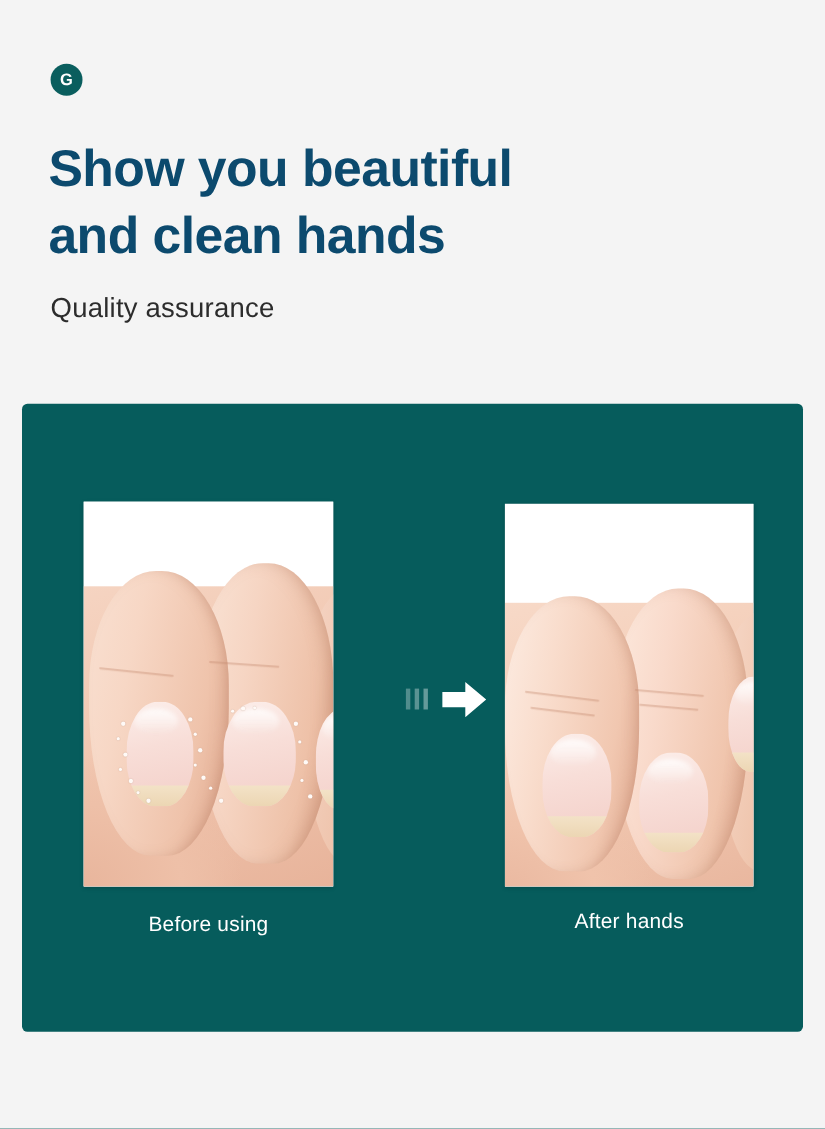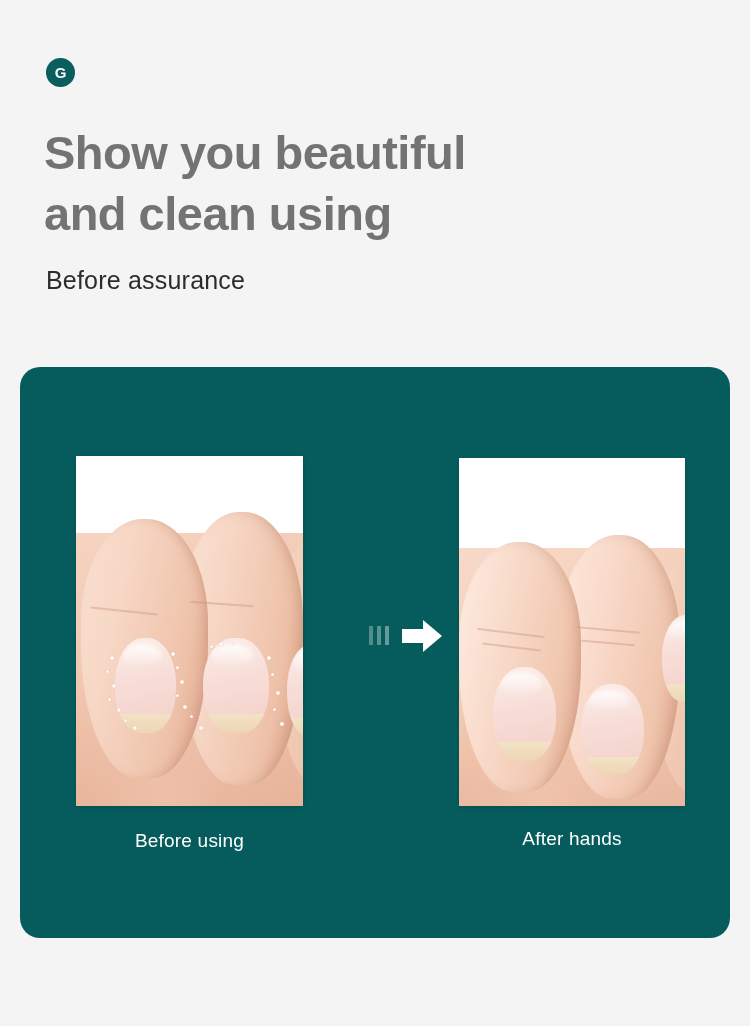--- a/index.html
+++ b/index.html
@@ -41,21 +41,21 @@
   }
 
   .page-title {
     position: absolute;
     left: 44px;
     top: 122px;
     width: 600px;
     font-size: 47px;
     line-height: 61px;
     font-weight: bold;
-    color: #737373;
+    color: #0c4a6e;
     letter-spacing: -0.5px;
   }
   .page-title .line { display: block; }
 
   .page-subtitle {
     position: absolute;
     left: 46px;
     top: 266px;
     font-size: 25px;
     font-weight: normal;
@@ -64,21 +64,21 @@
   }
 
   
   .compare-panel {
     position: absolute;
     left: 20px;
     top: 367px;
     width: 710px;
     height: 571px;
     background: #065c5c;
-    border-radius: 20px;
+    border-radius: 5px;
   }
 
   .photo-card {
     position: absolute;
     background: #ffffff;
     overflow: hidden;
     box-shadow: 0 1px 4px rgba(0,0,0,0.18);
   }
 
   .photo-card.before {
@@ -252,24 +252,24 @@
 </style>
 </head>
 <body>
 
 <div class="header">
 
   <div class="brand-badge">G</div>
 
   <h1 class="page-title">
     <span class="line">Show you beautiful</span>
-    <span class="line">and clean using</span>
+    <span class="line">and clean hands</span>
   </h1>
 
-  <div class="page-subtitle">Before assurance</div>
+  <div class="page-subtitle">Quality assurance</div>
 </div>
 
 <div class="compare-panel">
 
   <div class="photo-card before">
     <div class="photo-inner">
       <div class="hand">
         <div class="palm"></div>
 
         <div class="finger finger-c"></div>

